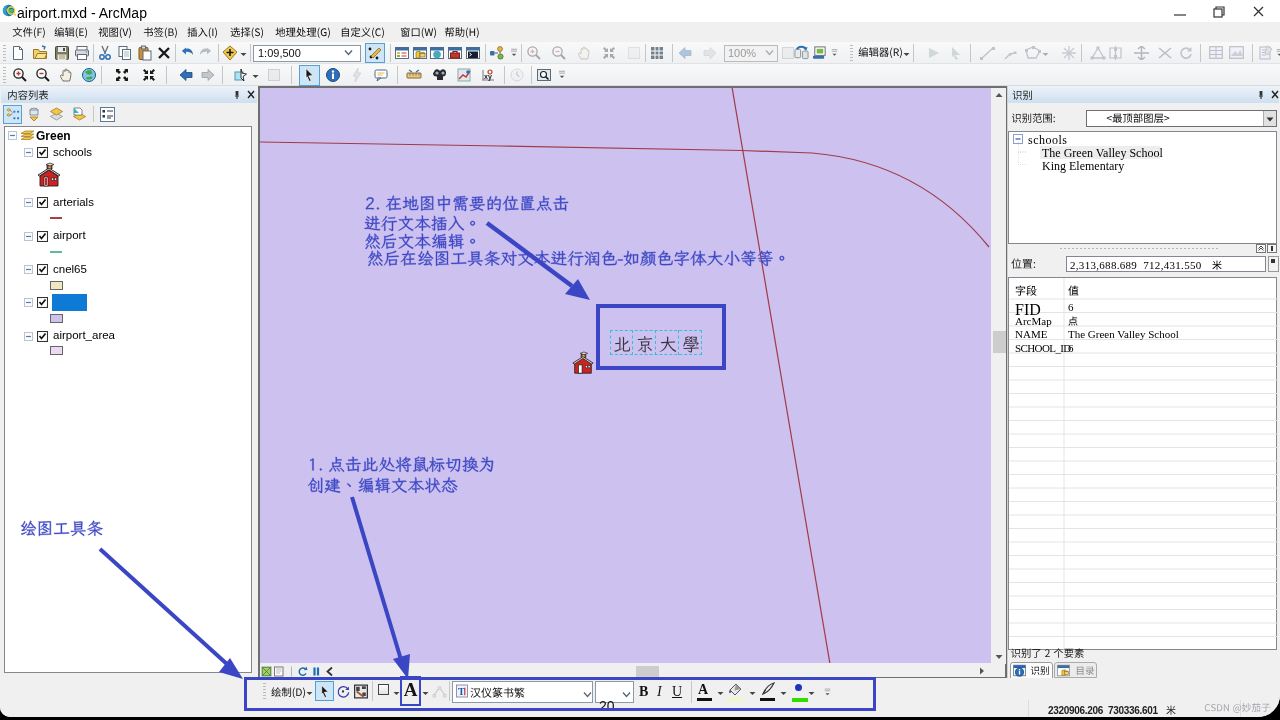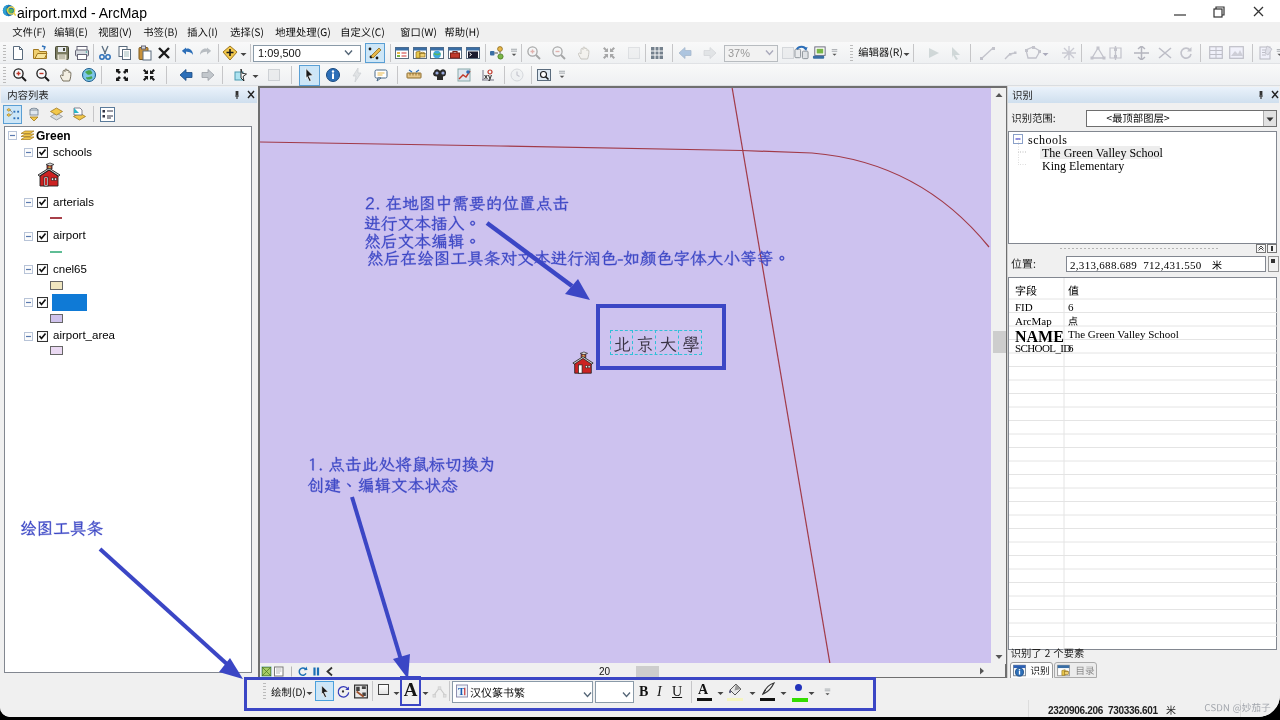--- a/index.html
+++ b/index.html
@@ -261,21 +261,21 @@
       <path d="M2 6h12M2 10h12M6 2v12M10 2v12" stroke="#fff" stroke-width="1"></path>
     </svg>
     <div class="sep" style="left:672px;top:44px;height:18px"></div>
     <svg class="abs" style="left:677px;top:45px;opacity:0.35;" width="16" height="16" viewBox="0 0 16 16">
       <path d="M2 8l6-5.5v3h6v5H8v3z" fill="#2d6fb8" stroke="#1a4a80" stroke-width="0.8"></path>
     </svg>
     <svg class="abs" style="left:702px;top:45px;opacity:0.35;" width="16" height="16" viewBox="0 0 16 16">
       <path d="M14 8L8 2.5v3H2v5h6v3z" fill="#c2c7cc" stroke="#9aa0a6" stroke-width="0.8"></path>
     </svg>
     <div class="abs" style="left:724px;top:44.5px;width:54px;height:17px;background:#f2f2f2;border:1px solid #b8bcc0"></div>
-    <div class="abs" style="left:728px;top:47px;font-size:11px;color:#9a9a9a">37%</div>
+    <div class="abs" style="left:728px;top:47px;font-size:11px;color:#9a9a9a">100%</div>
     <svg class="abs" style="left:765px;top:49px" width="9" height="7" viewBox="0 0 9 7">
       <path d="M1 1.5l3.5 4L8 1.5" fill="none" stroke="#aab" stroke-width="1.4"></path>
     </svg>
     <svg class="abs" style="left:780px;top:45px;opacity:0.5;" width="16" height="16" viewBox="0 0 16 16">
       <rect x="2.5" y="2.5" width="11" height="11" fill="#e4e6e8" stroke="#b5bac0"></rect>
     </svg>
     <svg class="abs" style="left:794px;top:45px" width="15" height="16" viewBox="0 0 16 16">
 <rect x="1" y="4" width="6" height="9" rx="1" fill="#e8eaec" stroke="#8a9096"></rect>
       <rect x="9" y="6" width="6" height="8" rx="1" fill="#dfe2e5" stroke="#8a9096"></rect>
 <path d="M3 4C5 0.5 11 0.5 13 4" fill="none" stroke="#2d6fb8" stroke-width="2"></path>
@@ -741,29 +741,29 @@
       <g fill="#000" transform="translate(0 1160) scale(1 -1)">
         <path transform="translate(0 0)" d="M460 363V300H69V228H460V14C460 0 455 -5 437 -6C419 -6 354 -6 287 -4C300 -24 314 -58 319 -79C404 -79 457 -78 492 -67C528 -54 539 -32 539 12V228H930V300H539V337C627 384 717 452 779 516L728 555L711 551H233V480H635C584 436 519 392 460 363ZM424 824C443 798 462 765 475 736H80V529H154V664H843V529H920V736H563C549 769 523 814 497 847Z"></path>
         <path transform="translate(1000 0)" d="M538 803V682C538 609 522 520 423 454C438 445 466 420 476 406C585 479 608 591 608 680V738H748V550C748 482 761 456 828 456C840 456 889 456 903 456C922 456 943 457 954 461C952 476 950 501 949 519C937 516 915 515 902 515C890 515 846 515 834 515C820 515 817 522 817 549V803ZM467 386V321H540L501 310C533 226 577 152 634 91C565 38 483 2 393 -20C408 -35 425 -64 433 -84C528 -57 614 -17 687 41C750 -12 826 -52 913 -77C924 -58 944 -28 961 -13C876 7 802 43 739 90C807 160 858 252 887 372L840 389L827 386ZM563 321H797C772 248 734 187 685 137C632 189 591 251 563 321ZM118 751V168L33 157L46 85L118 97V-66H191V109L435 150L431 215L191 179V324H415V392H191V529H416V596H191V705C278 728 373 757 445 790L383 846C321 813 214 775 120 750Z"></path>
       </g>
     </svg>
     <svg style="position:absolute;left:1068px;top:282px;overflow:visible;" width="11" height="16" viewBox="0 0 1000 1448">
       <g fill="#000" transform="translate(0 1160) scale(1 -1)">
         <path transform="translate(0 0)" d="M599 840C596 810 591 774 586 738H329V671H574C568 637 562 605 555 578H382V14H286V-51H958V14H869V578H623C631 605 639 637 646 671H928V738H661L679 835ZM450 14V97H799V14ZM450 379H799V293H450ZM450 435V519H799V435ZM450 239H799V152H450ZM264 839C211 687 124 538 32 440C45 422 66 383 74 366C103 398 132 435 159 475V-80H229V589C269 661 304 739 333 817Z"></path>
       </g>
     </svg>
-    <div class="abs" style="left:1015px;top:301px;font-family:'Liberation Serif',serif;font-size:11px;color:#000">FID</div>
+    <div class="abs" style="left:1015px;top:301px;font-family:'Liberation Serif',serif;font-size:16px;color:#000">FID</div>
     <div class="abs" style="left:1068px;top:301px;font-family:'Liberation Serif',serif;font-size:11px;color:#000">6</div>
     <div class="abs" style="left:1015px;top:314.5px;font-family:'Liberation Serif',serif;font-size:11px;color:#000">ArcMap</div>
     <svg style="position:absolute;left:1068px;top:313px;overflow:visible;" width="10" height="15" viewBox="0 0 1000 1448">
       <g fill="#000" transform="translate(0 1160) scale(1 -1)">
         <path transform="translate(0 0)" d="M237 465H760V286H237ZM340 128C353 63 361 -21 361 -71L437 -61C436 -13 426 70 411 134ZM547 127C576 65 606 -19 617 -69L690 -50C678 0 646 81 615 142ZM751 135C801 72 857 -17 880 -72L951 -42C926 13 868 98 818 161ZM177 155C146 81 95 0 42 -46L110 -79C165 -26 216 58 248 136ZM166 536V216H835V536H530V663H910V734H530V840H455V536Z"></path>
       </g>
     </svg>
-    <div class="abs" style="left:1015px;top:328px;font-family:'Liberation Serif',serif;font-size:16px;color:#000;font-weight:bold">NAME</div>
+    <div class="abs" style="left:1015px;top:328px;font-family:'Liberation Serif',serif;font-size:11px;color:#000;font-weight:normal">NAME</div>
     <div class="abs" style="left:1068px;top:328px;font-family:'Liberation Serif',serif;font-size:11px;color:#000">The Green Valley School</div>
     <div class="abs" style="left:1015px;top:342px;font-family:'Liberation Serif',serif;font-size:11px;color:#000;letter-spacing:-0.6px">SCHOOL_ID</div>
     <div class="abs" style="left:1068px;top:341.5px;font-family:'Liberation Serif',serif;font-size:11px;color:#000">6</div>
     <svg style="position:absolute;left:1010px;top:645px;overflow:visible;" width="75" height="15" viewBox="0 0 7115 1448">
       <g fill="#222" transform="translate(0 1160) scale(1 -1)">
         <path transform="translate(0 0)" d="M513 697H816V398H513ZM439 769V326H893V769ZM738 205C791 118 847 1 869 -71L943 -41C921 30 862 144 806 230ZM510 228C481 126 428 28 361 -36C379 -46 413 -67 427 -79C494 -9 553 98 587 211ZM102 769C156 722 224 657 257 615L309 667C276 708 206 771 151 814ZM50 526V454H191V107C191 54 154 15 135 -1C148 -12 172 -37 181 -52C196 -32 224 -10 398 126C389 140 375 170 369 190L264 110V526Z"></path>
         <path transform="translate(1000 0)" d="M626 720V165H699V720ZM838 821V18C838 0 832 -5 813 -6C795 -7 737 -7 669 -5C681 -27 692 -61 696 -81C785 -81 838 -79 870 -66C900 -54 913 -31 913 19V821ZM162 728H420V536H162ZM93 796V467H492V796ZM235 442 230 355H56V287H223C205 148 160 38 33 -28C49 -40 71 -66 80 -84C223 -5 273 125 294 287H433C424 99 414 27 398 9C390 0 381 -2 366 -2C350 -2 311 -2 268 2C280 -18 288 -47 289 -70C333 -72 377 -72 400 -69C427 -67 444 -60 461 -39C487 -9 497 81 508 322C508 333 509 355 509 355H301L306 442Z"></path>
         <path transform="translate(2000 0)" d="M97 762V688H745C670 617 560 539 464 491V18C464 1 458 -5 436 -5C413 -7 336 -7 253 -4C265 -26 279 -58 283 -80C385 -80 451 -79 490 -68C530 -56 543 -33 543 17V453C668 521 804 626 893 723L834 766L817 762Z"></path>
         <path transform="translate(3280 0)" d="M44 0H505V79H302C265 79 220 75 182 72C354 235 470 384 470 531C470 661 387 746 256 746C163 746 99 704 40 639L93 587C134 636 185 672 245 672C336 672 380 611 380 527C380 401 274 255 44 54Z"></path>
         <path transform="translate(4115 0)" d="M460 546V-79H538V546ZM506 841C406 674 224 528 35 446C56 428 78 399 91 377C245 452 393 568 501 706C634 550 766 454 914 376C926 400 949 428 969 444C815 519 673 613 545 766L573 810Z"></path>
@@ -857,21 +857,21 @@
         <path transform="translate(1000 0)" d="M540 787C585 722 633 634 653 581L716 617C696 670 646 754 601 817ZM838 782C802 568 746 381 632 234C532 373 472 555 436 767L364 756C406 520 471 323 580 173C502 92 402 26 271 -23C286 -38 307 -65 316 -81C445 -30 546 36 625 116C701 31 794 -36 912 -82C924 -62 948 -32 966 -17C848 25 754 91 679 176C807 334 871 536 913 769ZM266 836C210 684 117 534 18 437C32 420 53 381 61 363C96 399 130 441 162 486V-78H234V599C274 668 309 741 338 815Z"></path>
         <path transform="translate(2000 0)" d="M327 548H676L658 488H303ZM205 856C175 772 119 691 55 639C73 629 104 609 119 597C153 628 186 669 216 714H281C295 691 307 665 314 644L288 648C265 580 232 495 206 439H643L625 386H63V330H430C337 292 211 267 99 252C110 240 126 215 131 203C230 221 344 247 437 284C450 274 462 263 473 252C389 204 238 158 122 140C134 129 146 107 153 93C266 117 411 167 501 218C511 204 519 191 526 177C424 103 232 36 72 14C85 -1 98 -23 105 -38C255 -11 432 54 544 127C558 69 548 18 522 0C508 -13 490 -14 469 -14C449 -14 421 -14 389 -10C402 -28 409 -56 410 -74C436 -76 460 -76 481 -76C518 -76 541 -71 569 -49C615 -16 632 69 604 155L664 178C715 78 802 -1 909 -40C920 -21 940 4 956 18C852 47 767 115 719 200C773 223 828 248 873 274L813 316C755 281 662 237 582 206C563 243 533 280 494 310L529 330H938V386H699C721 450 744 526 760 590L708 601L696 597H344L358 637L329 642L380 663C375 677 366 696 356 714H490V769H248C259 791 270 815 279 838ZM593 856C572 782 533 712 482 664C500 655 531 635 545 624C569 649 592 679 612 714H678C702 680 725 638 735 611L800 637C792 658 776 687 758 714H942V769H640C650 792 659 815 666 839Z"></path>
         <path transform="translate(3000 0)" d="M717 760C781 717 864 656 905 617L951 674C909 711 824 770 762 810ZM126 665V592H418V395H60V323H418V-79H494V323H864C853 178 839 115 819 97C809 88 798 87 777 87C754 87 689 88 626 94C640 73 650 43 652 21C713 18 773 17 804 19C839 22 862 28 882 50C912 79 928 160 943 361C944 372 946 395 946 395H800V665H494V837H418V665ZM494 395V592H726V395Z"></path>
         <path transform="translate(4000 0)" d="M632 60C718 28 827 -24 881 -60L937 -16C878 21 769 69 685 98ZM295 96C236 53 140 12 53 -14C70 -25 97 -51 109 -65C194 -33 296 17 363 70ZM200 238C216 244 242 247 407 257C332 226 268 203 237 194C183 175 140 164 108 161C115 143 124 111 126 97C153 107 191 111 477 130V1C477 -11 473 -14 458 -15C443 -16 395 -16 337 -14C347 -32 359 -58 364 -77C435 -77 483 -78 514 -68C545 -57 553 -39 553 -1V135L799 151C825 130 847 110 862 93L915 135C869 181 778 245 703 287L655 251C680 236 706 219 733 201L356 179C469 217 583 264 693 322L648 372C611 351 571 331 532 312L346 305C386 321 425 339 463 361L425 392H508V438H453L463 526H538V574H468L479 703H148C160 716 171 730 181 745H517V796H213L229 829L167 844C139 780 90 721 34 680C50 671 77 654 89 644C106 658 122 674 138 691L127 574H46V526H121C115 476 108 429 102 392H401C341 352 266 321 242 313C219 304 199 300 181 299C188 282 197 251 200 238ZM645 704H811C792 647 764 599 728 558C692 599 662 646 641 697ZM631 840C607 756 563 679 505 628C520 618 544 594 554 582C572 599 588 618 604 639C626 593 652 552 684 515C636 475 578 444 512 420C526 408 546 383 555 370C620 396 677 429 726 471C781 421 847 382 922 358C931 375 950 401 966 414C891 435 826 469 772 515C819 567 855 629 878 704H946V760H672C681 782 689 804 696 827ZM250 631C279 615 313 590 329 570H186L195 657H416L408 570H333L359 597C342 617 306 641 276 657ZM235 507C268 488 304 460 321 438H169L181 529H259ZM323 438 350 466C333 486 299 511 270 529H404L394 438Z"></path>
       </g>
     </svg>
     <svg class="abs" style="left:583px;top:691px" width="9" height="7" viewBox="0 0 9 7">
       <path d="M1 1.5l3.5 4L8 1.5" fill="none" stroke="#567" stroke-width="1.3"></path>
     </svg>
     <div class="abs" style="left:595px;top:681px;width:39px;height:22px;background:#fff;border:1px solid #8a9aa8"></div>
-    <div class="abs" style="left:599px;top:666px;font-size:10px;color:#111">20</div>
+    <div class="abs" style="left:599px;top:698px;font-size:14px;color:#111">20</div>
     <svg class="abs" style="left:622px;top:691px" width="9" height="7" viewBox="0 0 9 7">
       <path d="M1 1.5l3.5 4L8 1.5" fill="none" stroke="#567" stroke-width="1.3"></path>
     </svg>
     <div class="abs" style="left:639px;top:684px;font-family:'Liberation Serif',serif;font-size:14px;font-weight:bold;color:#111">B</div>
     <div class="abs" style="left:657px;top:684px;font-family:'Liberation Serif',serif;font-size:14px;font-style:italic;color:#111">I</div>
     <div class="abs" style="left:672px;top:684px;font-family:'Liberation Serif',serif;font-size:14px;text-decoration:underline;color:#111">U</div>
     <div class="sep" style="left:691px;top:681px;height:22px"></div>
     <div class="abs" style="left:698px;top:682px;font-family:'Liberation Serif',serif;font-size:14px;font-weight:bold;color:#111">A</div>
     <div class="abs" style="left:697px;top:698px;width:15px;height:3px;background:#111"></div>
     <svg class="abs" style="left:717px;top:691px" width="7" height="5" viewBox="0 0 7 5">

